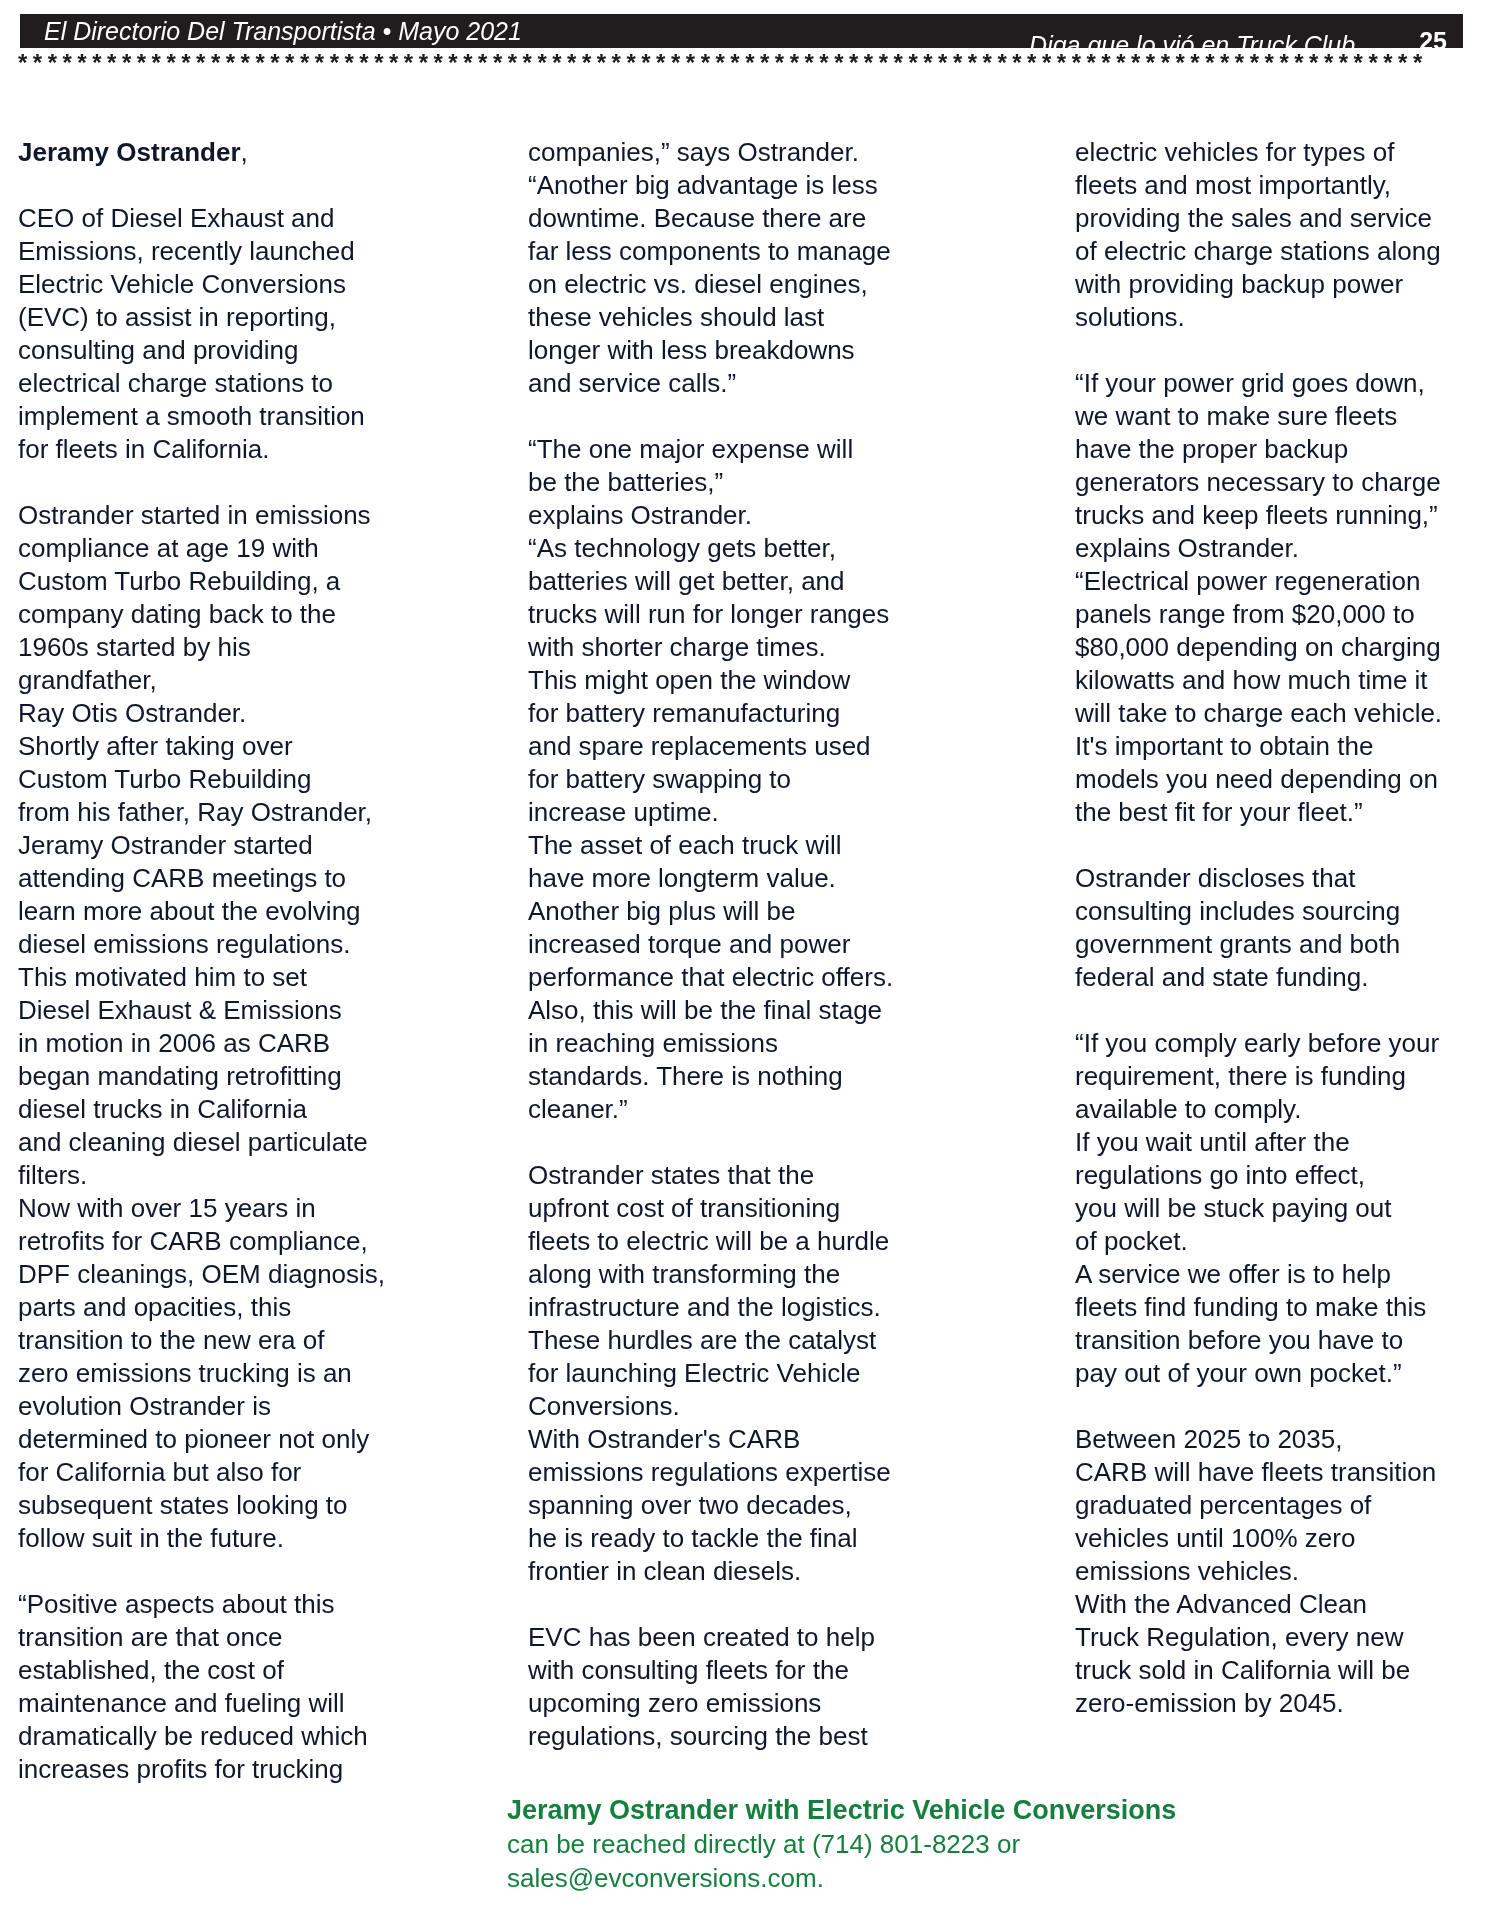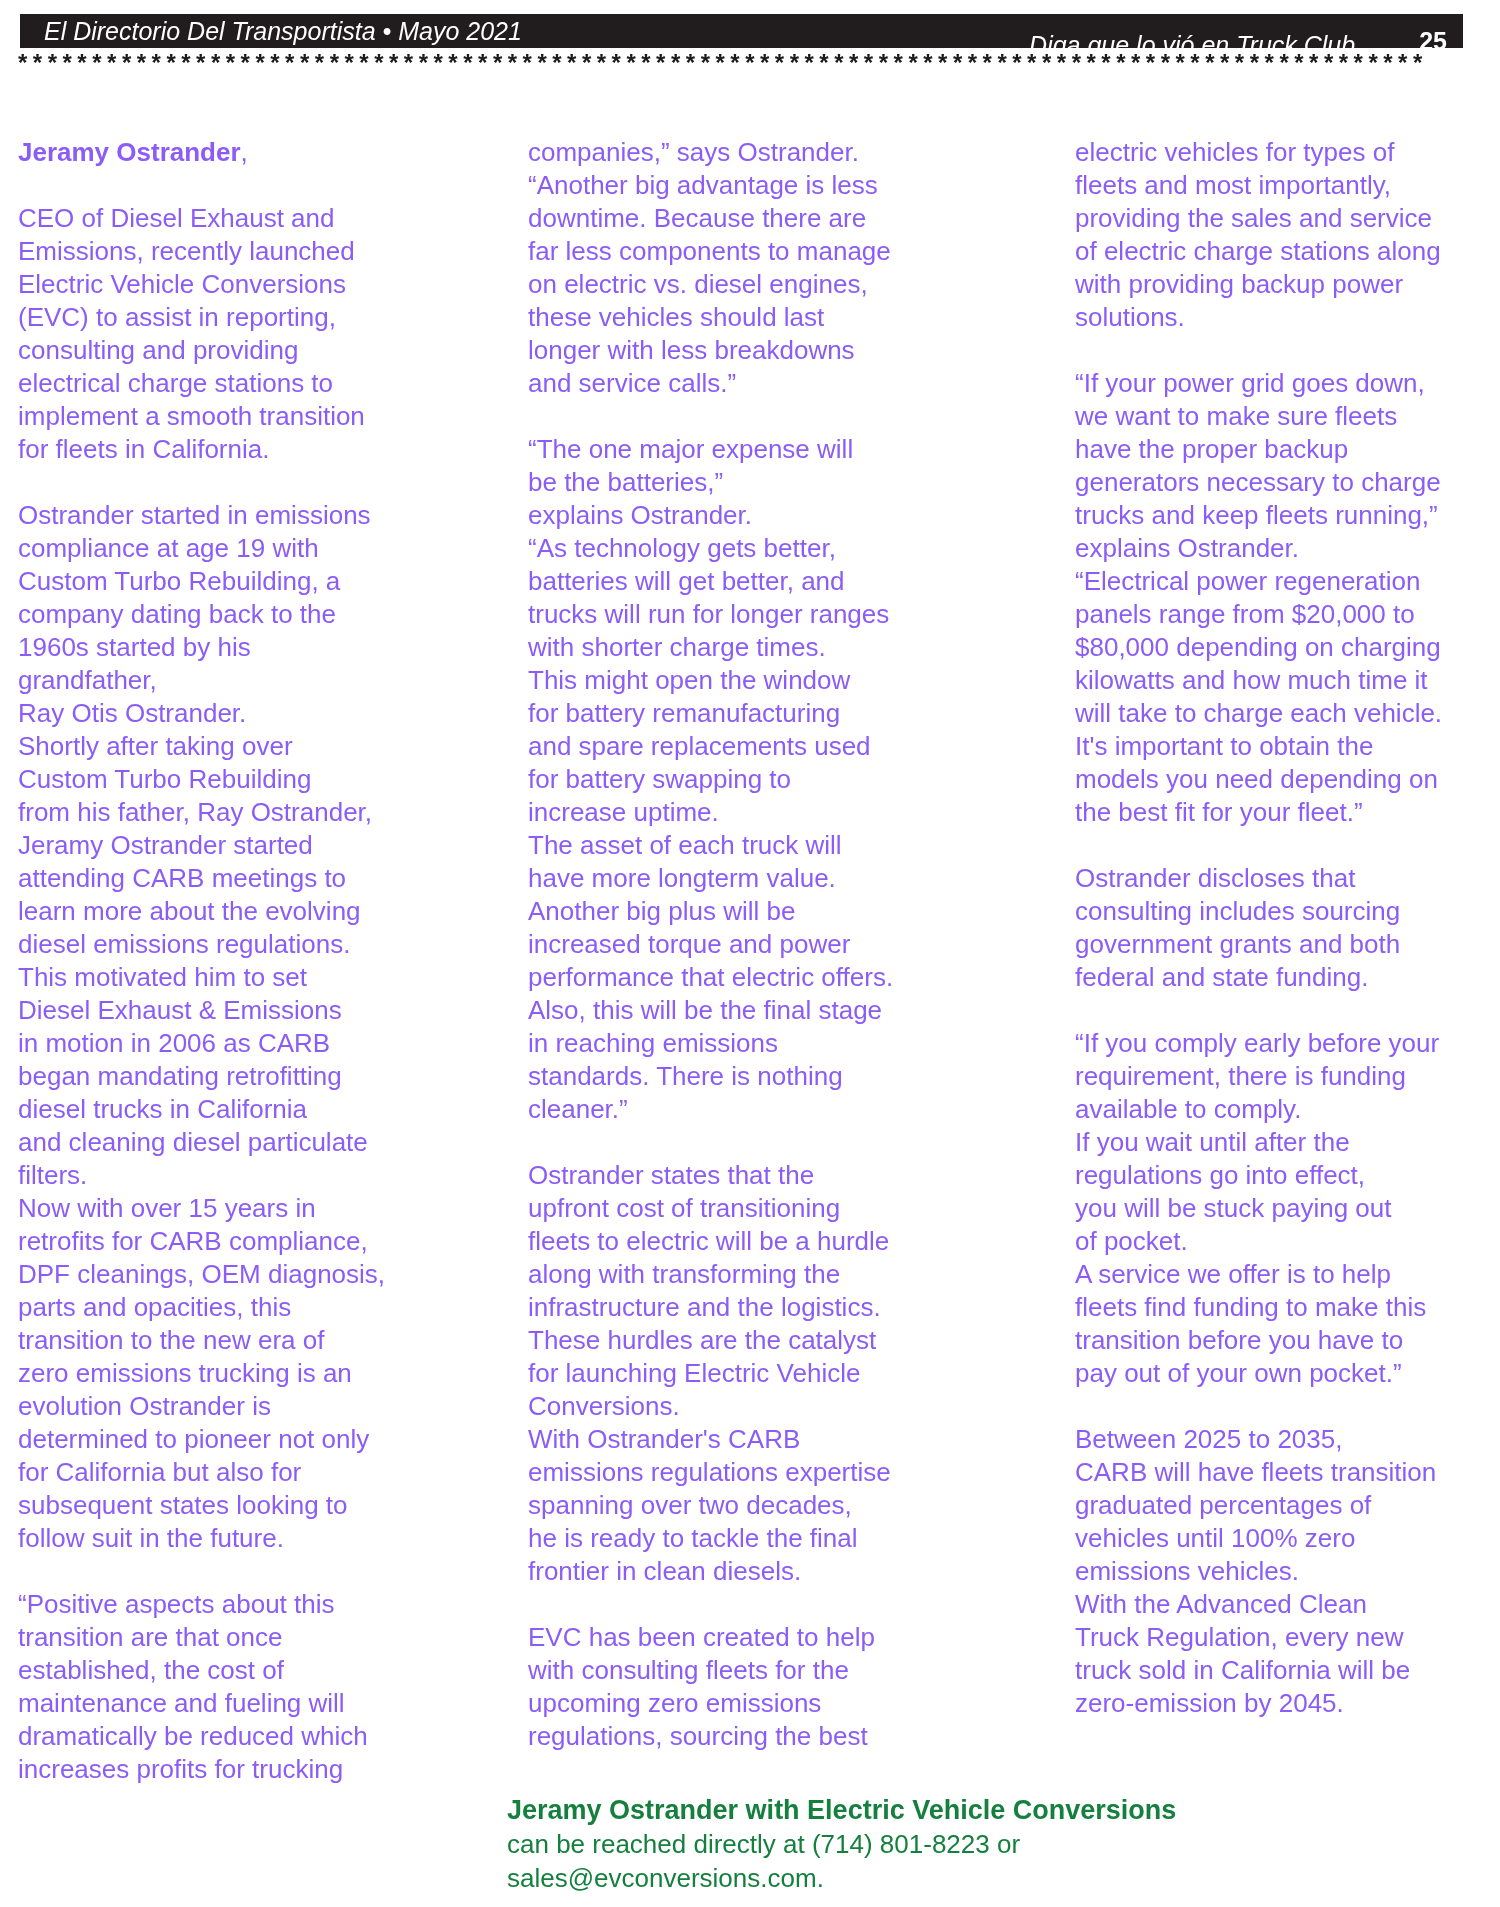--- a/index.html
+++ b/index.html
@@ -44,21 +44,21 @@
     white-space: nowrap;
     overflow: hidden;
     color: #1d1a1b;
   }
   .col {
     position: absolute;
     top: 103px;
     font-size: 26px;
     line-height: 33px;
     white-space: pre-line;
-    color: #8b5cf6;
+    color: #0f172a;
   }
   .col1 { left: 18px;   width: 500px; }
   .col2 { left: 528px;  width: 500px; }
   .col3 { left: 1038px; width: 460px; margin-left: 37px; }
   .lead b { font-weight: bold; }
   .footer {
     position: absolute;
     left: 507px; top: 1793px;
     font-size: 26px;
     line-height: 34px;

